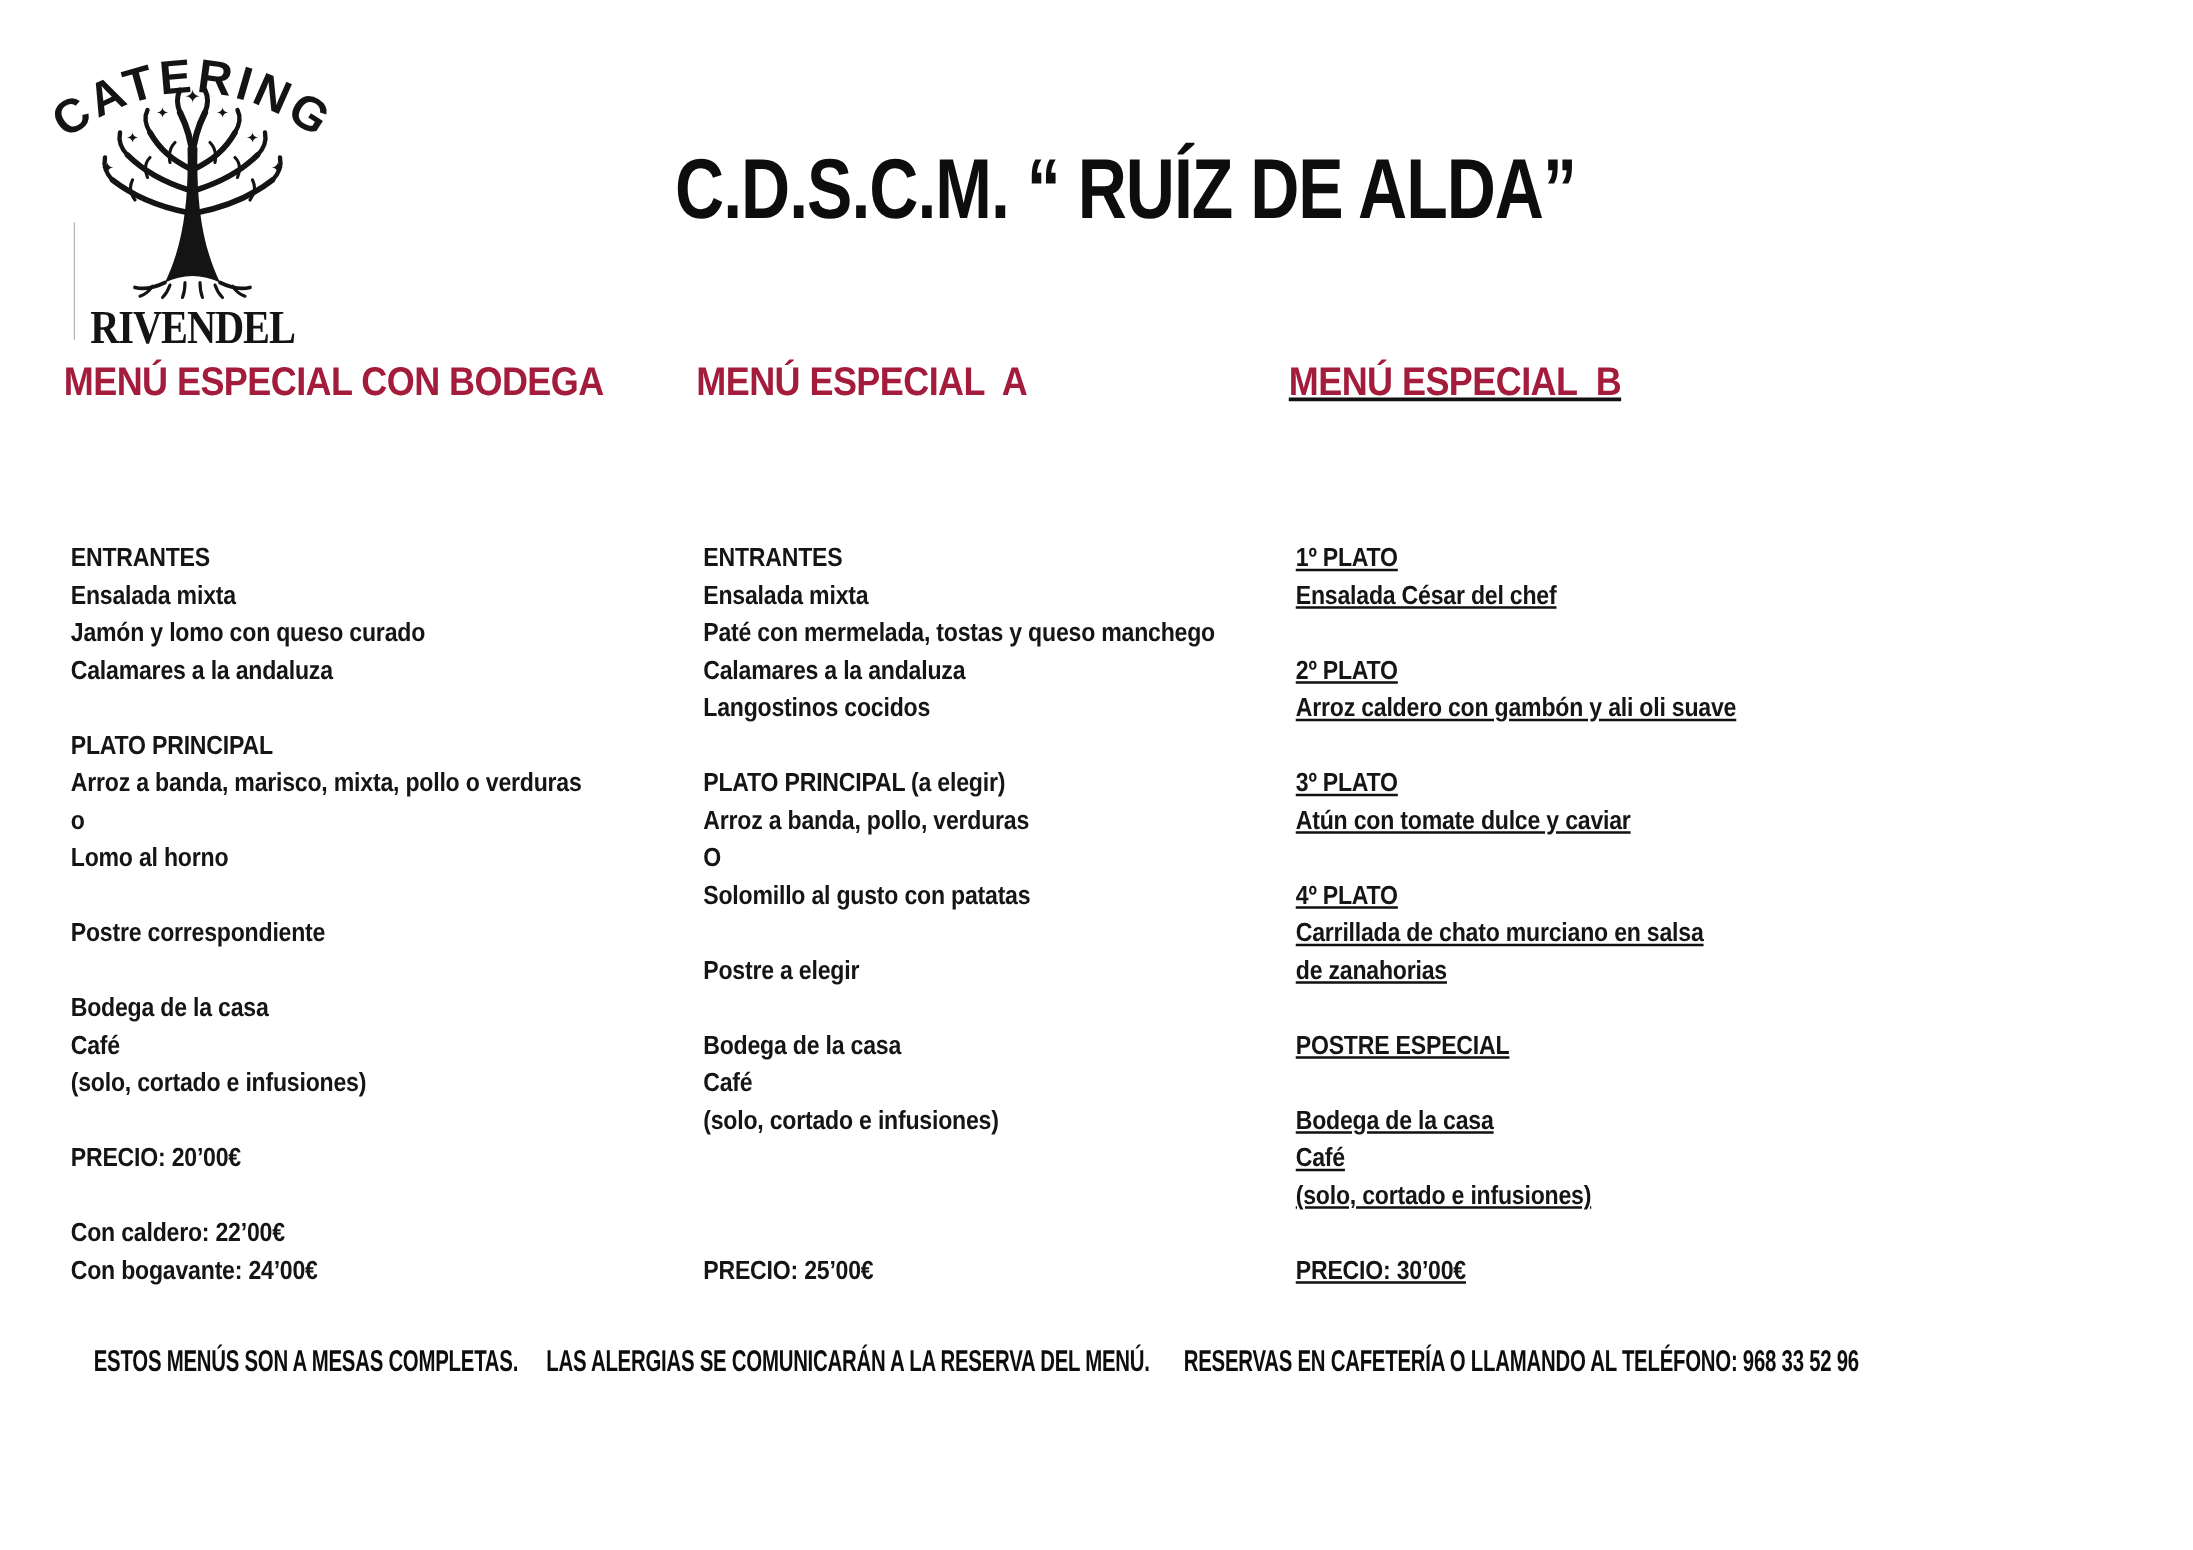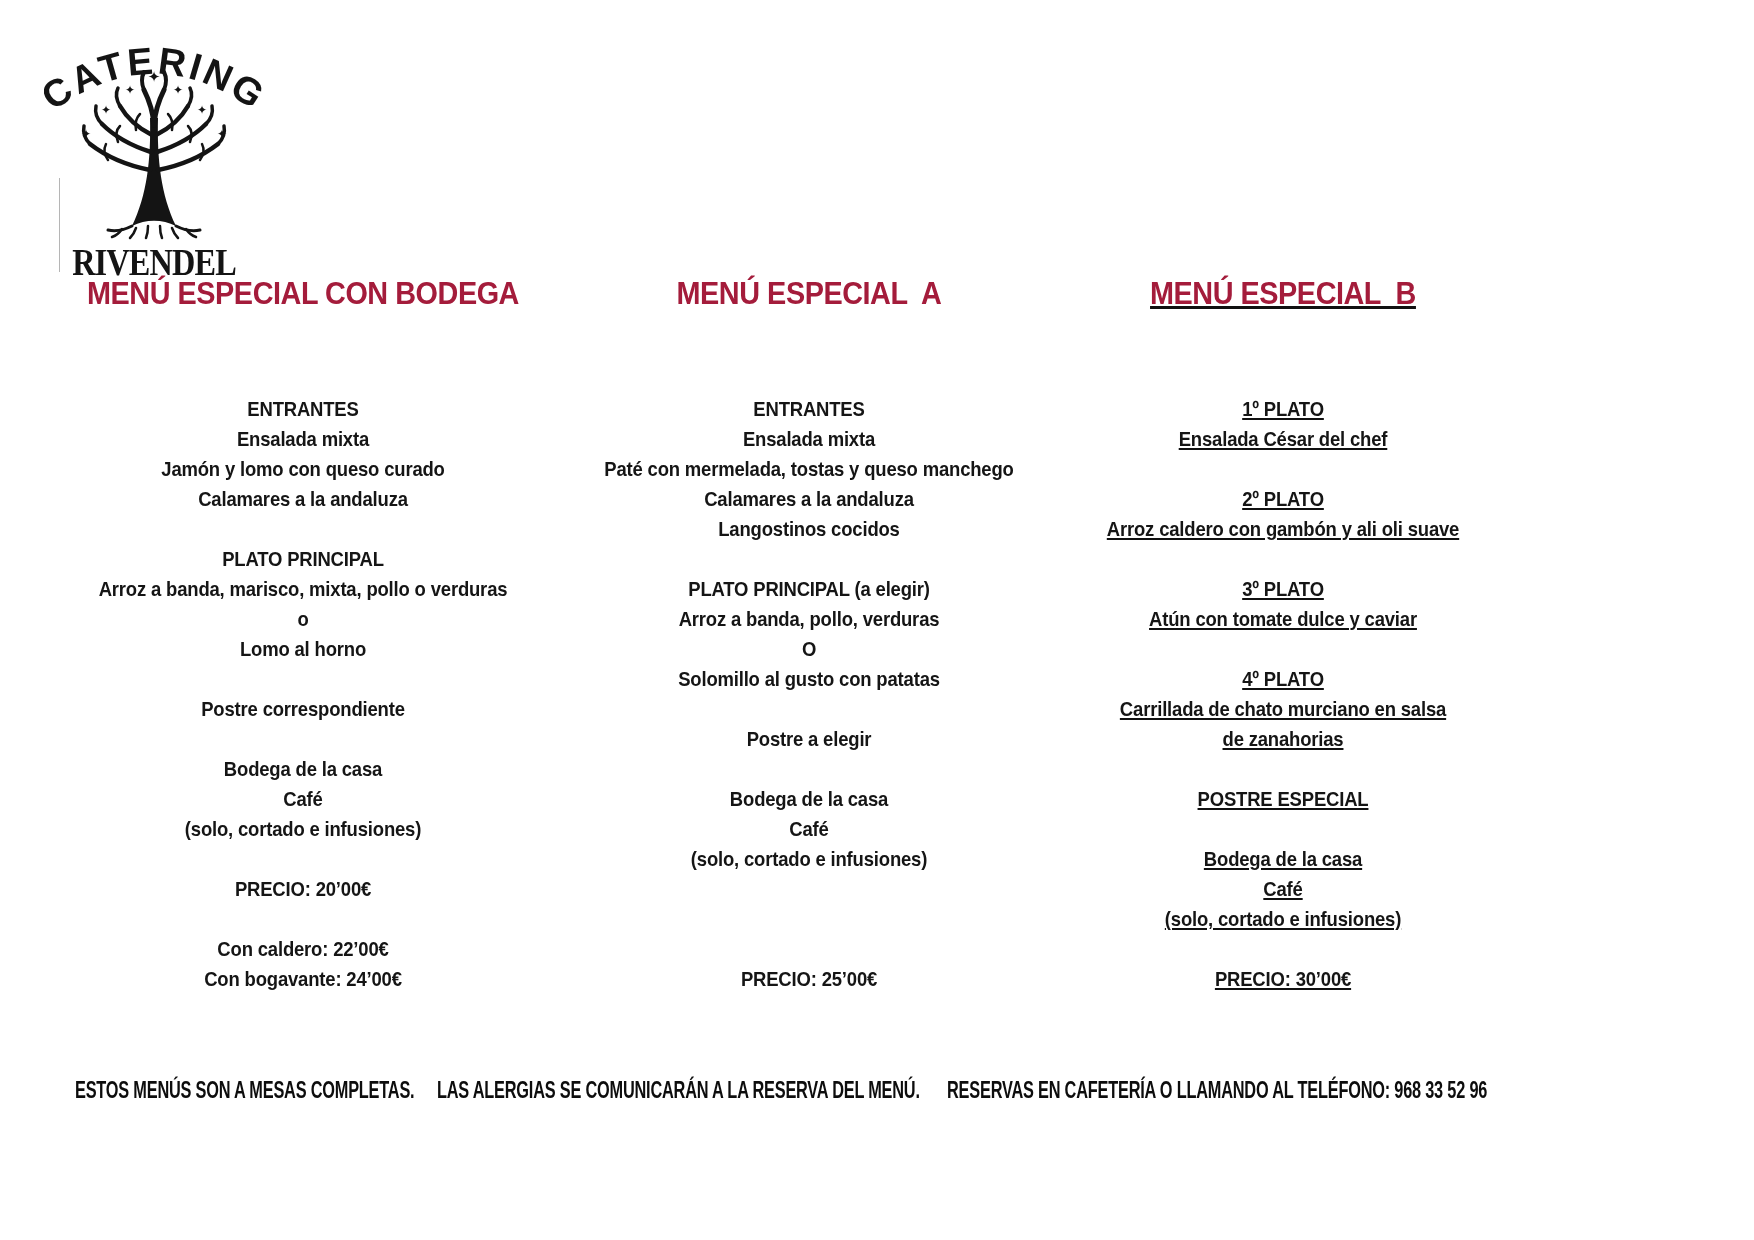--- a/index.html
+++ b/index.html
@@ -27,30 +27,30 @@
   
   .main-title { position: absolute; left: 350px; top: 112px; width: 1100px; text-align: center; }
   .main-title .t {
     display: inline-block;
     font-size: 68px; font-weight: 800; letter-spacing: -1px;
     transform: scaleX(0.8); transform-origin: center;
     white-space: pre; color: #0d0d0d;
   }
 
   
-  .menu-col { position: absolute; top: 274px; width: 560px; text-align: center; }
+  .menu-col { position: absolute; top: 286px; width: 560px; }
   .col-1 { left: 23px; }
   .col-2 { left: 529px; }
   .col-3 { left: 1003px; text-decoration: underline; }
   .menu-title {
     font-size: 32px; font-weight: 800; line-height: 38px;
     color: #A41C3B; white-space: pre; letter-spacing: -0.5px;
     transform: scaleX(0.9); transform-origin: center;
   }
-  .menu-lines { margin-top: 82px; }
+  .menu-lines { margin-top: 108px; }
   .menu-line {
     min-height: 30px; line-height: 30px;
     font-size: 21px; font-weight: 700;
     white-space: pre; letter-spacing: -0.2px;
     transform: scaleX(0.88); transform-origin: center;
     color: #151515;
   }
 
   
   .footer-note {
@@ -107,20 +107,23 @@
         <text x="62" y="84" font-size="12">✦</text>
         <text x="158" y="84" font-size="12">✦</text>
         <text x="42" y="108" font-size="12">✦</text>
         <text x="178" y="108" font-size="12">✦</text>
       </g>
     </svg>
   </div>
   <div class="logo-border-line"></div>
   <div class="brand-name">RIVENDEL</div>
 
+  <div class="main-title">
+    <span class="t">C.D.S.C.M. “ RUÍZ DE ALDA”</span>
+  </div>
 
   <div class="menu-col col-1">
     <div class="menu-title">MENÚ ESPECIAL CON BODEGA</div>
     <div class="menu-lines">
       <div class="menu-line">ENTRANTES</div>
       <div class="menu-line">Ensalada mixta</div>
       <div class="menu-line">Jamón y lomo con queso curado</div>
       <div class="menu-line">Calamares a la andaluza</div>
       <div class="menu-line"></div>
       <div class="menu-line">PLATO PRINCIPAL</div>

